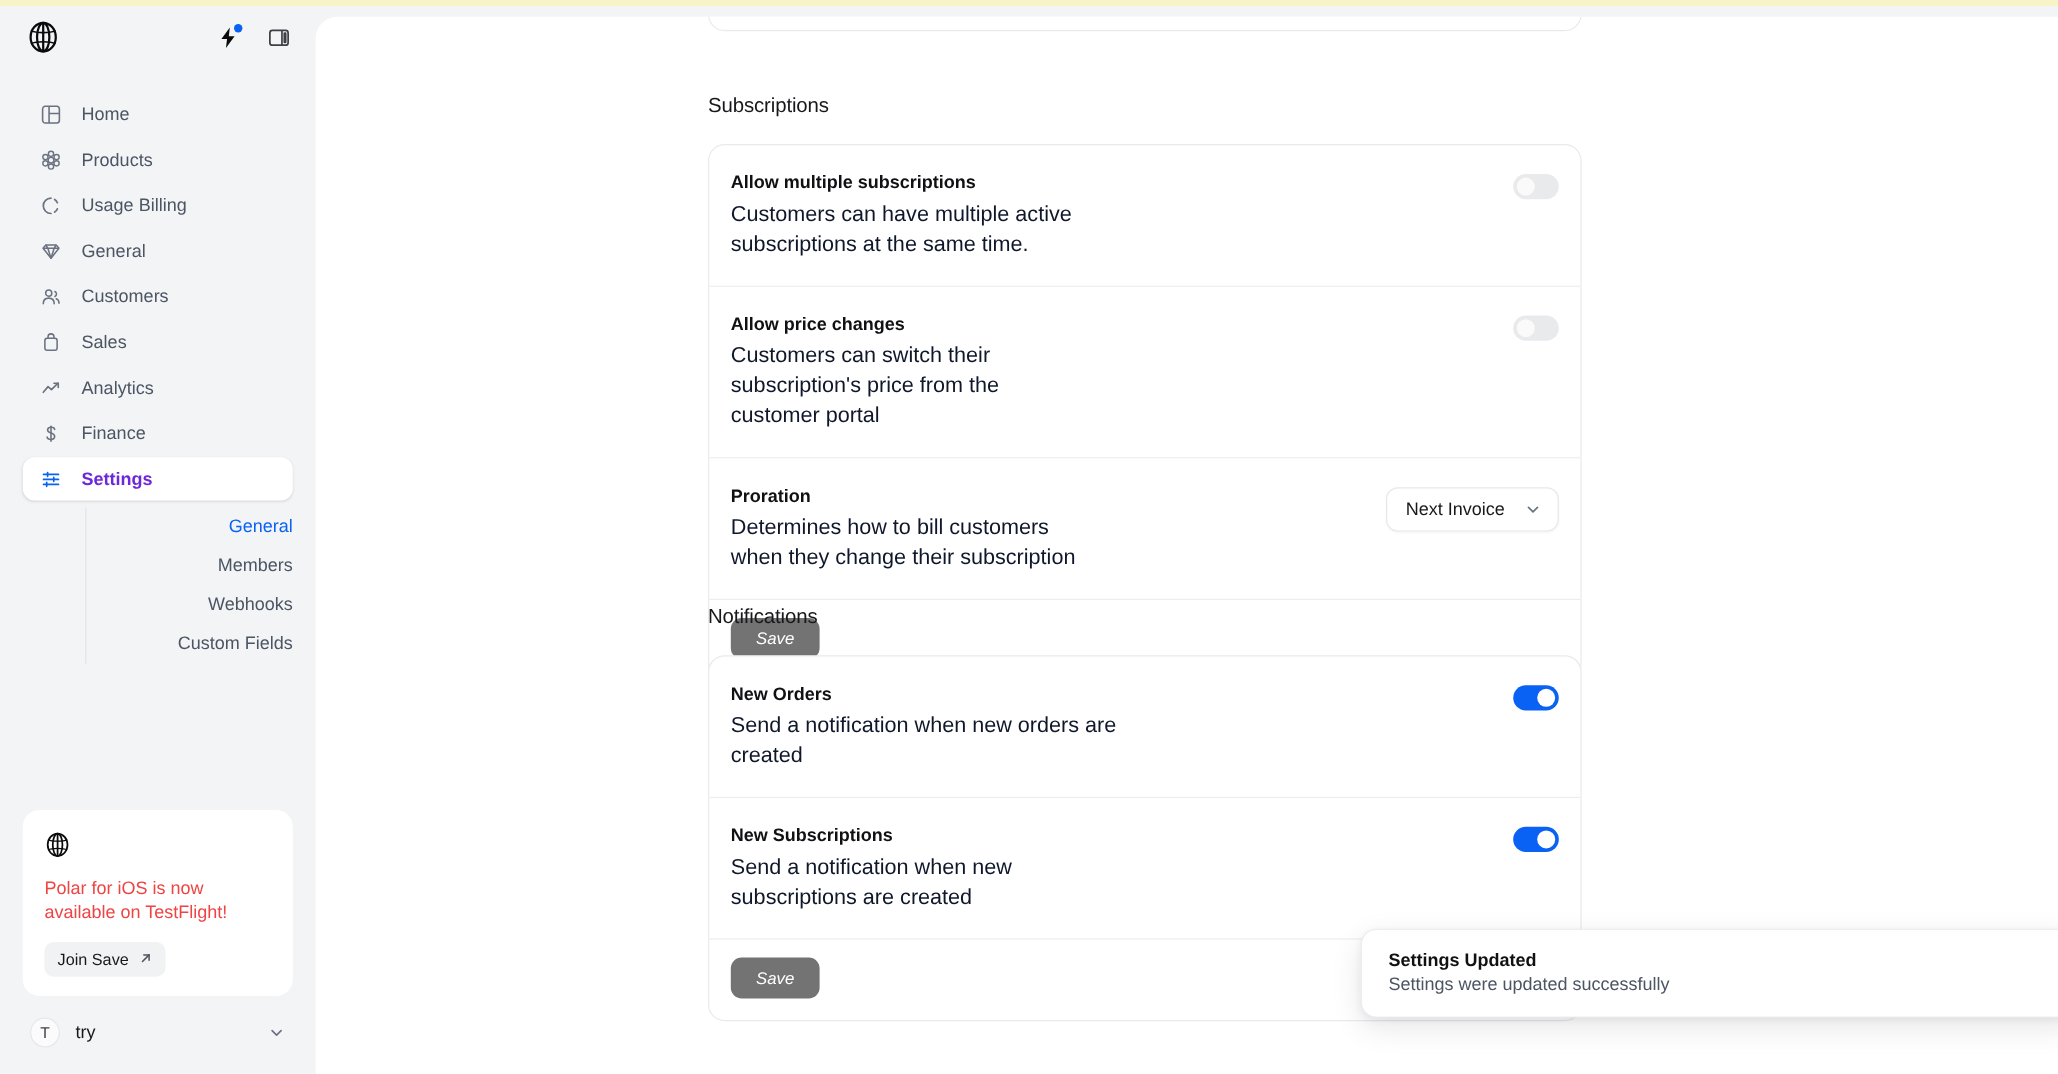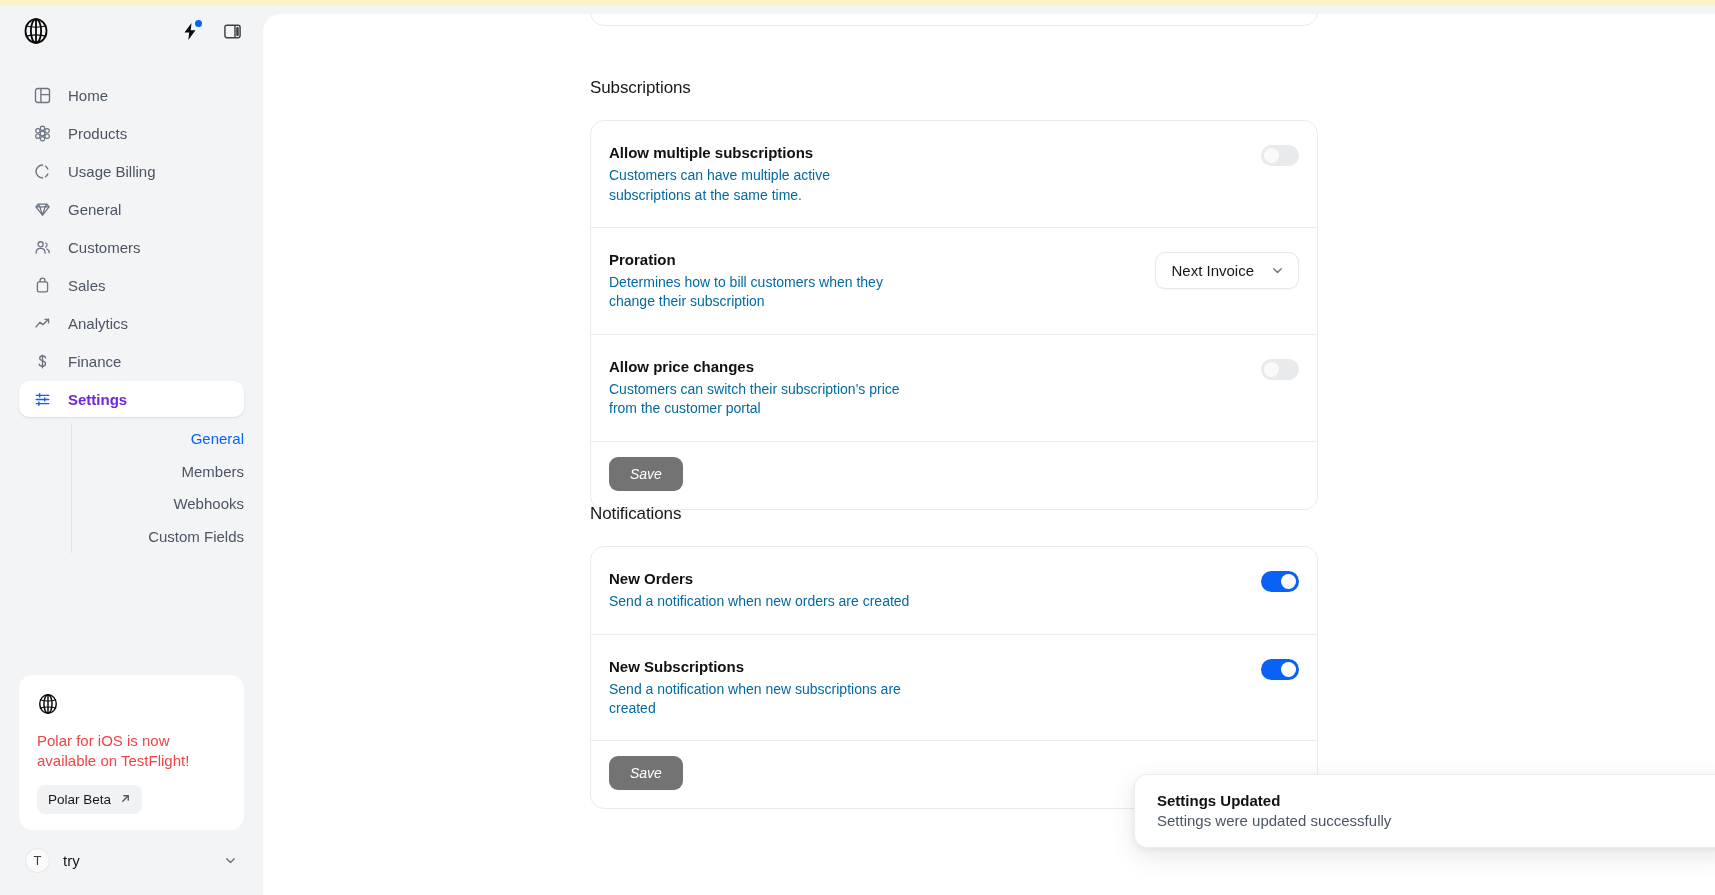--- a/index.html
+++ b/index.html
@@ -99,21 +99,21 @@
   .card {
     border:1px solid #e9eaec; border-radius:14px; background:#fff; overflow:hidden;
   }
   .row {
     display:flex; align-items:flex-start; padding:22px 18px 22px 18px;
     border-bottom:1px solid #ededef;
   }
   .row:last-child { border-bottom:none; }
   .row-texts { flex:1; min-width:0; padding-right:20px; }
   .row-title { font-size:15px; font-weight:700; color:#111114; line-height:1.35; margin-bottom:3px; }
-  .row-desc { font-size:14px; color:#0369a1; line-height:1.38; max-width:300px; }
+  .row-desc { font-size:18px; color:#0f172a; line-height:1.38; max-width:300px; }
   .row-ctrl { display:flex; align-items:center; padding-top:2px; }
 
   .switch {
     width:38px; height:21px; border-radius:11px; background:#e9eaec;
     position:relative; cursor:pointer; flex:0 0 38px;
   }
   .switch .knob {
     position:absolute; top:3px; left:3px; width:15px; height:15px;
     border-radius:50%; background:#fafafa;
   }
@@ -297,21 +297,21 @@
         <svg class="promo-logo" viewBox="0 0 24 24" fill="none">
           <ellipse cx="12" cy="12" rx="9" ry="10.2" stroke="#0b0b0c" stroke-width="1.6"></ellipse>
           <ellipse cx="12" cy="12" rx="4.4" ry="10.2" stroke="#0b0b0c" stroke-width="1.6"></ellipse>
           <path d="M12 1.8 V22.2" stroke="#0b0b0c" stroke-width="1.6"></path>
           <path d="M3.2 7.3 C7 9.2 17 9.2 20.8 7.3" stroke="#0b0b0c" stroke-width="1.1"></path>
           <path d="M3.2 16.7 C7 14.8 17 14.8 20.8 16.7" stroke="#0b0b0c" stroke-width="1.1"></path>
         </svg>
       </span>
       <div class="promo-text">Polar for iOS is now available on TestFlight!</div>
       <div class="promo-btn">
-        <span>Polar Beta</span>
+        <span>Join Save</span>
         <span class="arrow-ne">
           <svg width="11" height="11" viewBox="0 0 12 12" fill="none" stroke="#52525b" stroke-width="1.4" stroke-linecap="round" stroke-linejoin="round">
             <path d="M3 9 L9 3"></path>
               <path d="M4.2 3 H9 V7.8"></path>
           </svg>
         </span>
       </div>
     </div>
 
     <div class="user-row">
@@ -341,47 +341,47 @@
             </div>
             <div class="row-ctrl">
               <div class="switch">
                 <span class="knob"></span>
               </div>
             </div>
           </div>
 
           <div class="row">
             <div class="row-texts">
+              <div class="row-title">Allow price changes</div>
+              <div class="row-desc">Customers can switch their subscription's price from the customer portal</div>
+            </div>
+            <div class="row-ctrl">
+              <div class="switch">
+                <span class="knob"></span>
+              </div>
+            </div>
+          </div>
+
+          <div class="row">
+            <div class="row-texts">
               <div class="row-title">Proration</div>
               <div class="row-desc">Determines how to bill customers when they change their subscription</div>
             </div>
             <div class="row-ctrl">
               <div class="select">
                 <span>Next Invoice</span>
                 <span class="chev">
                   <svg width="15" height="15" viewBox="0 0 16 16" fill="none" stroke="#6b7280" stroke-width="1.5" stroke-linecap="round" stroke-linejoin="round">
                     <path d="M4 6.2 L8 10.2 L12 6.2"></path>
                   </svg>
                 </span>
               </div>
             </div>
           </div>
 
-          <div class="row">
-            <div class="row-texts">
-              <div class="row-title">Allow price changes</div>
-              <div class="row-desc">Customers can switch their subscription's price from the customer portal</div>
-            </div>
-            <div class="row-ctrl">
-              <div class="switch">
-                <span class="knob"></span>
-              </div>
-            </div>
-          </div>
-
           <div class="row-save">
             <button class="btn-save">Save</button>
           </div>
         </div>
       </div>
 
       <div class="section" style="top:490px;">
         <div class="section-title">Notifications</div>
         <div class="card">
 

